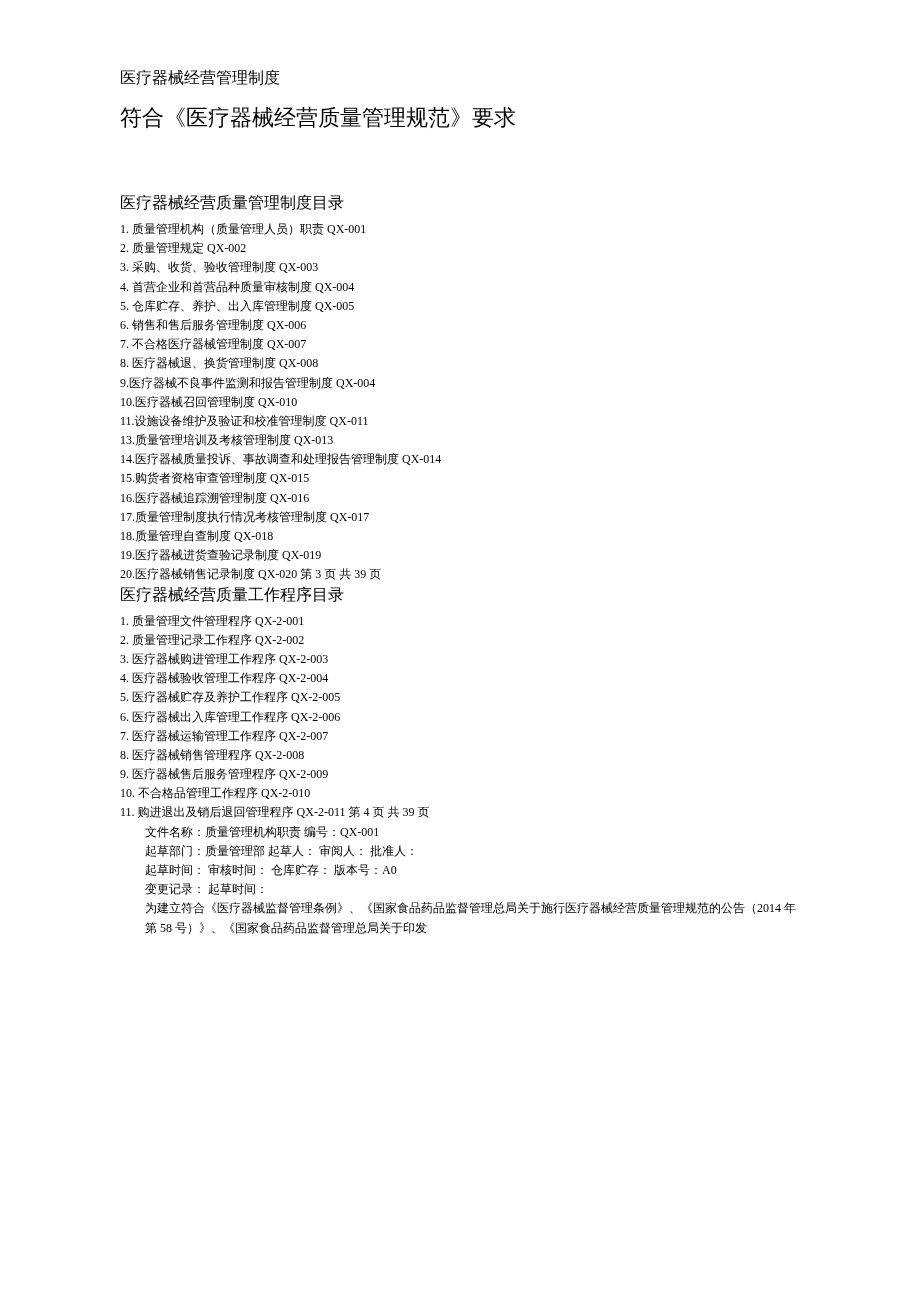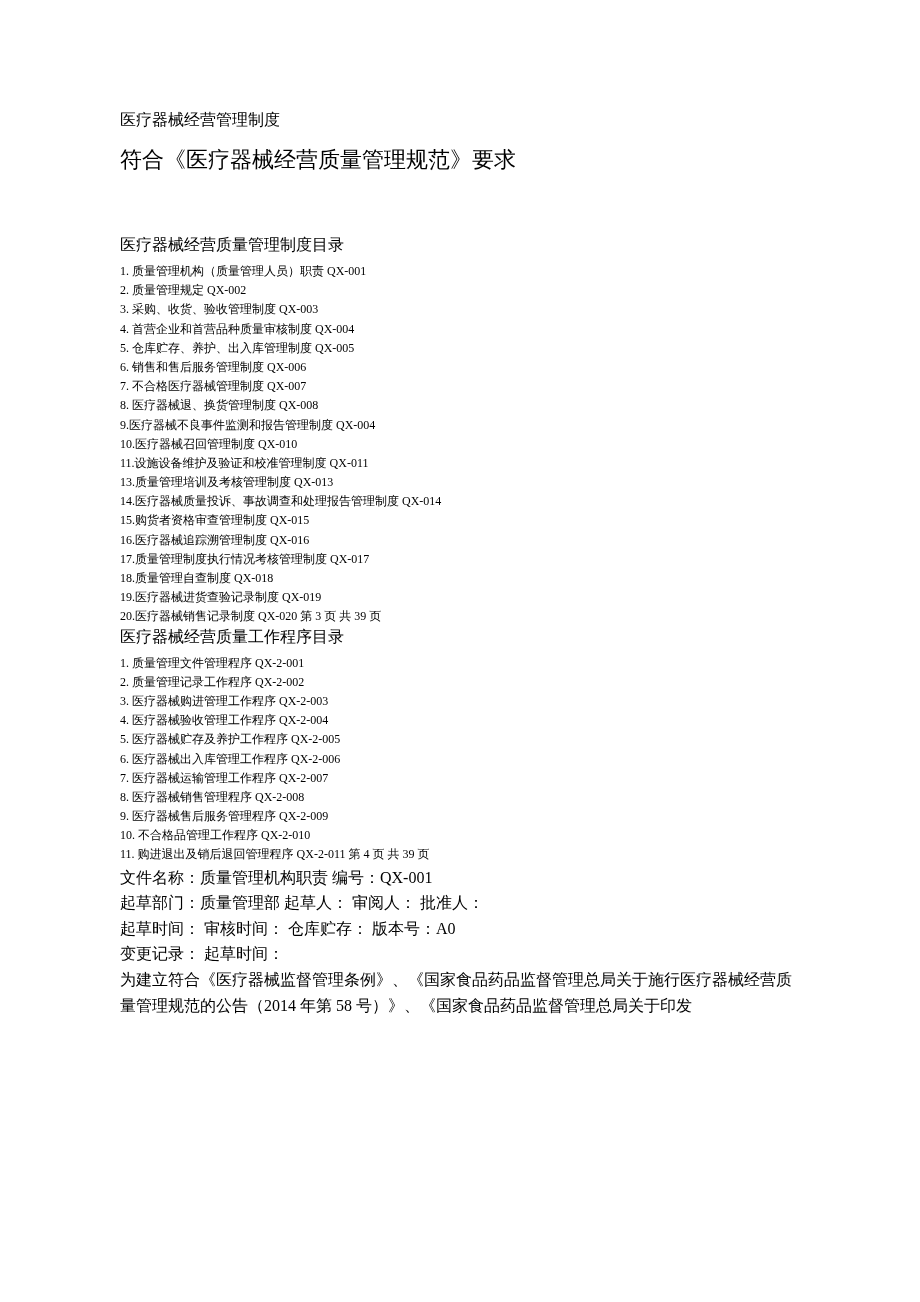--- a/index.html
+++ b/index.html
@@ -4,41 +4,42 @@
 <style>
   body {
     margin: 0;
     padding: 0;
     background: #ffffff;
     font-family: "SimSun", "宋体", serif;
     color: #000000;
     width: 920px;
   }
   .page {
-    padding: 110px 120px 60px 120px;
+    padding: 68px 120px 60px 120px;
   }
   .doc-title-small {
     font-size: 16px;
     margin-bottom: 14px;
   }
   .doc-title-large {
     font-size: 22px;
     margin-bottom: 60px;
   }
   .section-heading {
     font-size: 16px;
     margin-bottom: 6px;
   }
   .toc-line {
     font-size: 12px;
     line-height: 1.6;
   }
   .body-line {
-    font-size: 16px;
+    font-size: 12px;
     line-height: 1.6;
+    margin-left: 25px;
   }
 </style>
 </head>
 <body>
 
 <div class="page">
 
   <div class="doc-title-small">医疗器械经营管理制度</div>
   <div class="doc-title-large">符合《医疗器械经营质量管理规范》要求</div>
 

